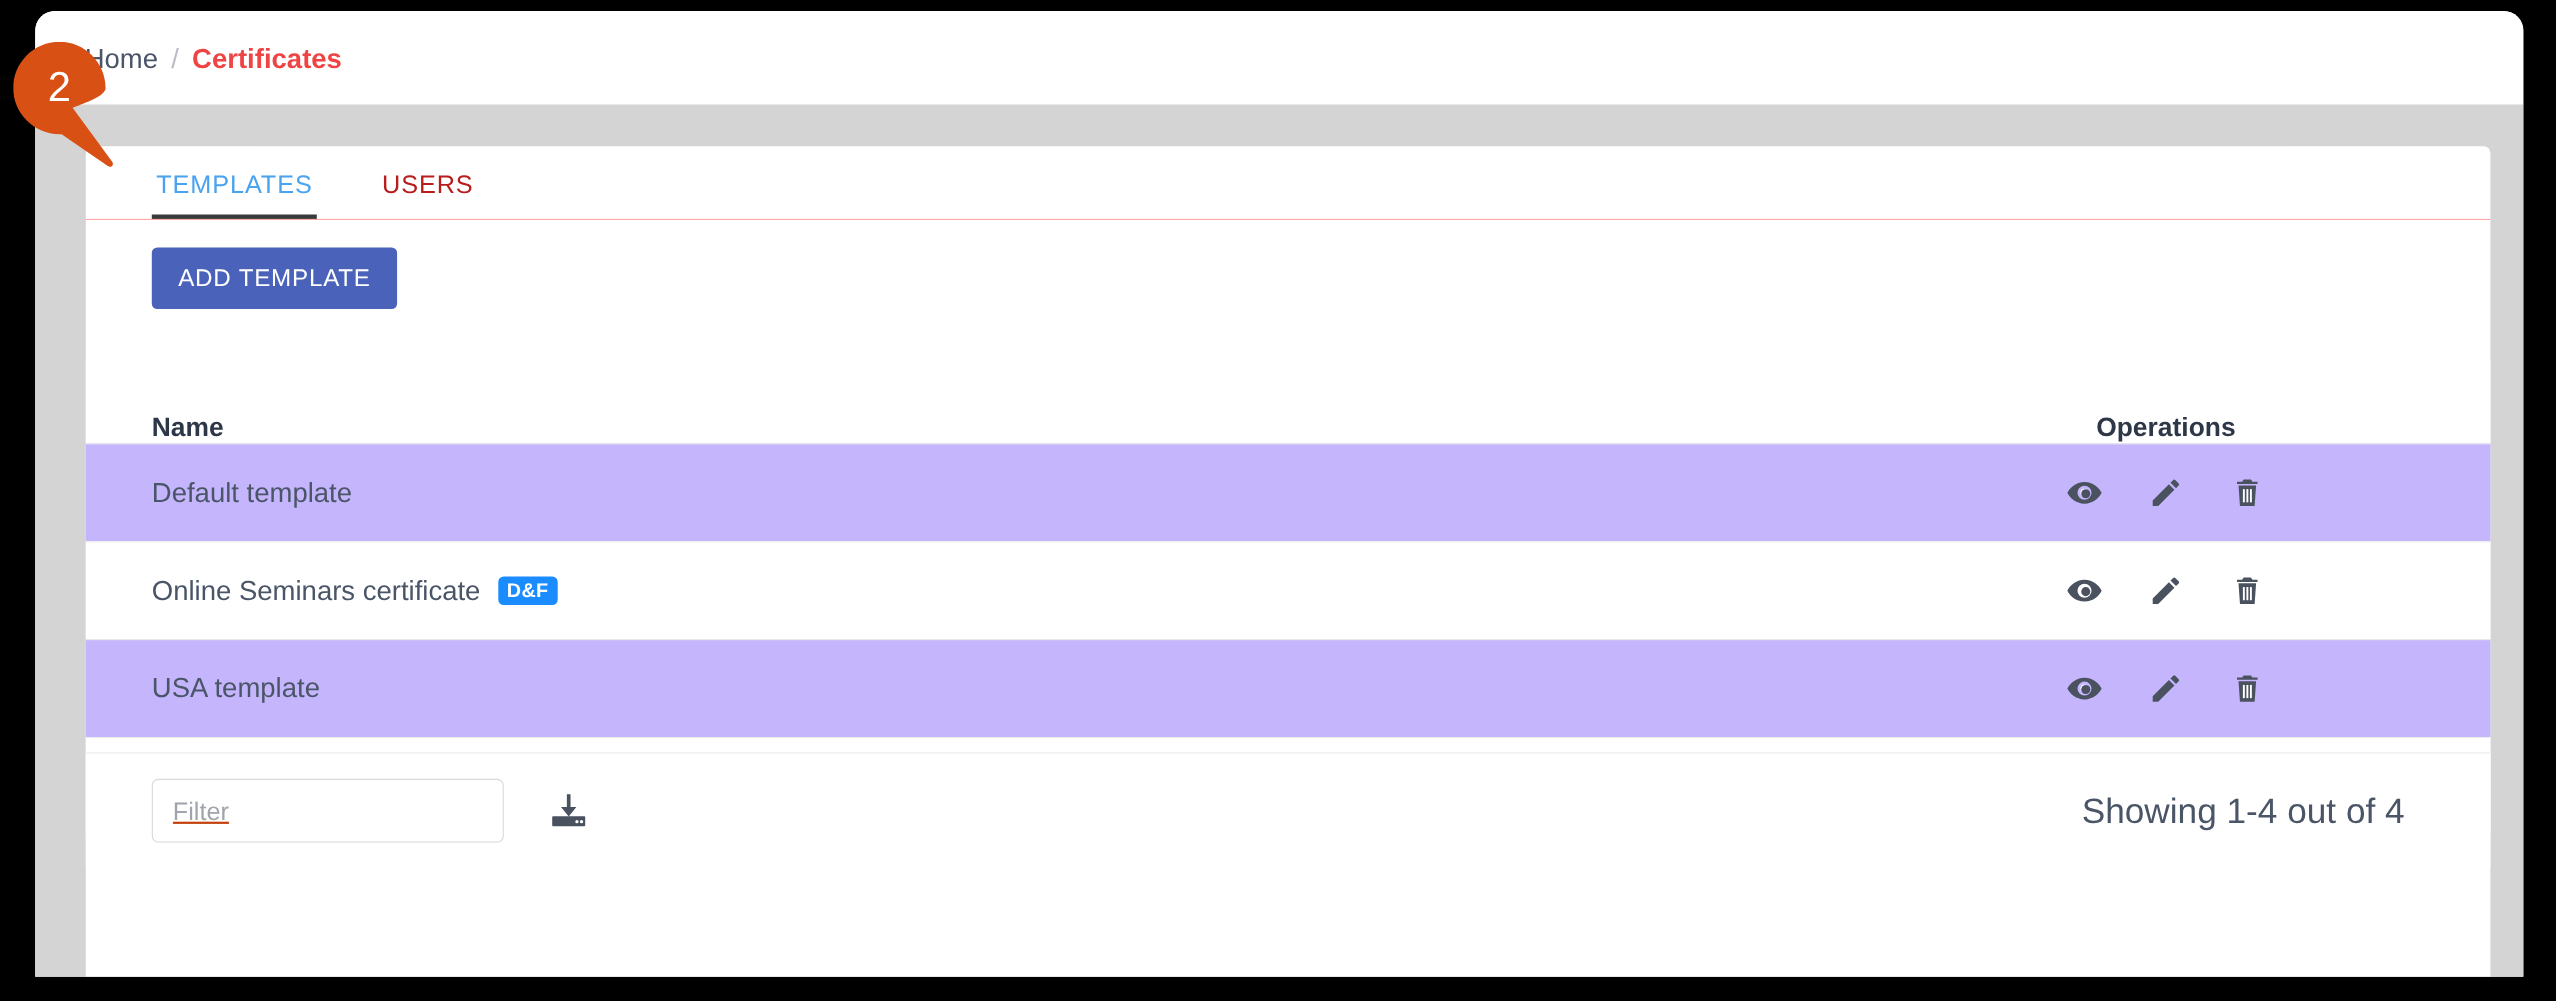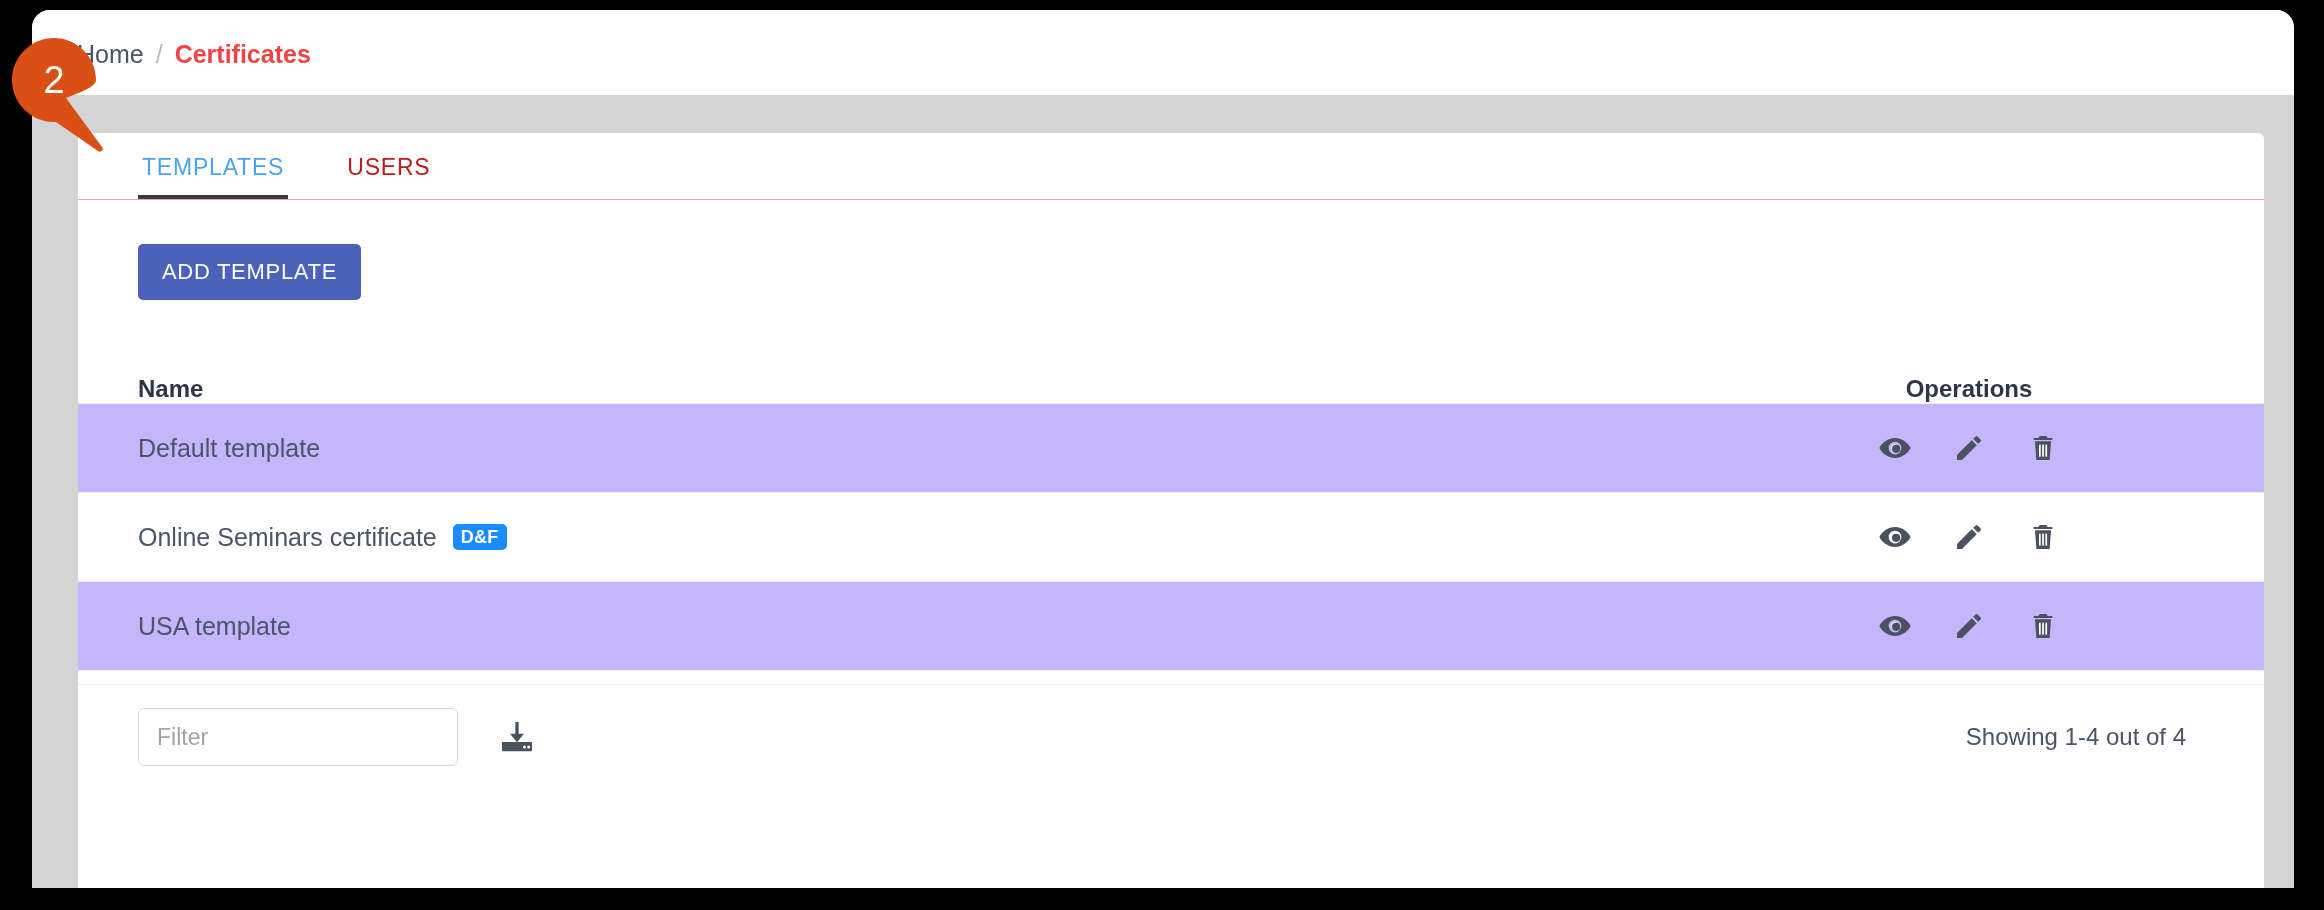--- a/index.html
+++ b/index.html
@@ -121,21 +121,21 @@
     right: 0;
     bottom: 0;
     height: 4px;
     background: #3a3a3a;
   }
 
   
   #add-template-btn {
     position: absolute;
     left: 60px;
-    top: 111px;
+    top: 92px;
     height: 56px;
     padding: 0 24px;
     background: #4a62ba;
     color: #ffffff;
     border: none;
     border-radius: 5px;
     font-size: 22px;
     letter-spacing: 0.7px;
     cursor: pointer;
     font-family: "Liberation Sans", sans-serif;
@@ -233,40 +233,41 @@
     border-top: 1px solid #ececec;
     background: #ffffff;
   }
   #filter-input {
     width: 320px;
     height: 58px;
     border: 1px solid #d8d8d8;
     border-radius: 6px;
     padding: 0 18px;
     font-size: 23px;
-    color: #404040;
+    color: #c2410c;
     font-family: "Liberation Sans", sans-serif;
     outline: none;
     background: #ffffff;
+    text-decoration: underline;
   }
   #filter-input::placeholder { color: #a0a4ab; }
 
   #download-btn {
     margin-left: 38px;
     width: 42px;
     height: 42px;
     display: inline-flex;
     align-items: center;
     justify-content: center;
     cursor: pointer;
     color: #4a5260;
   }
   #showing-text {
     margin-left: auto;
-    font-size: 24px;
+    font-size: 32px;
     color: #4a5568;
     padding-right: 18px;
     text-align: center;
   }
 
   
   #pin-marker {
     position: absolute;
     left: 12px;
     top: 38px;

